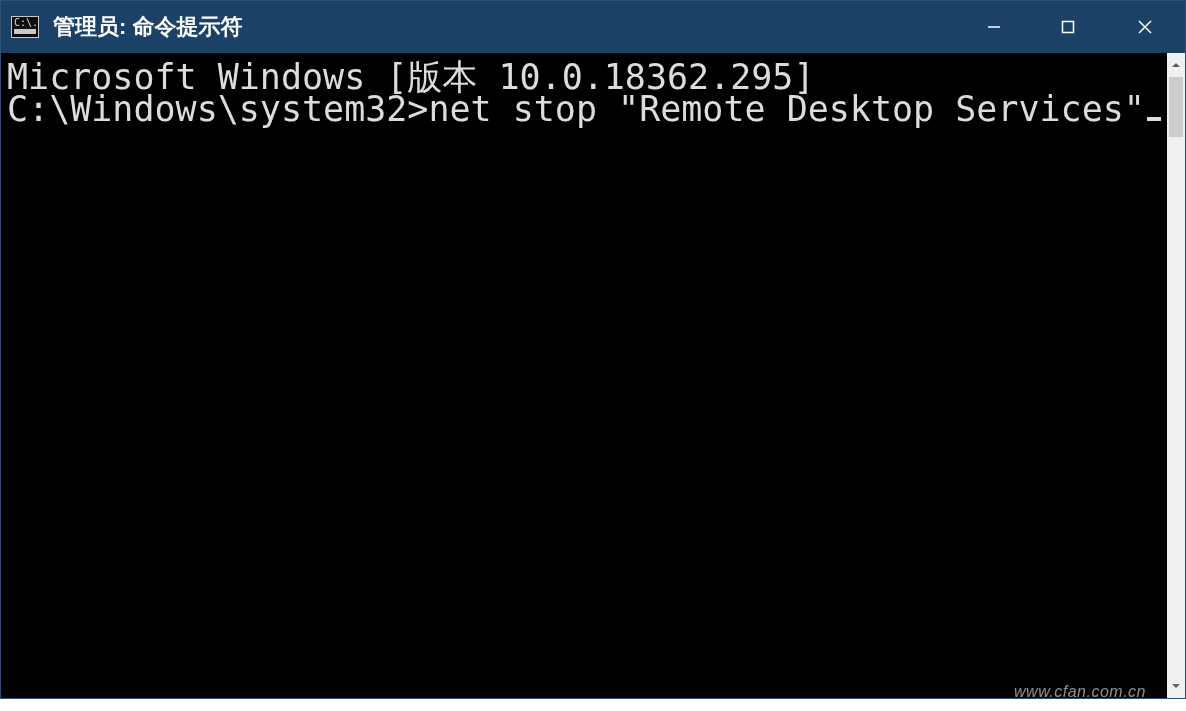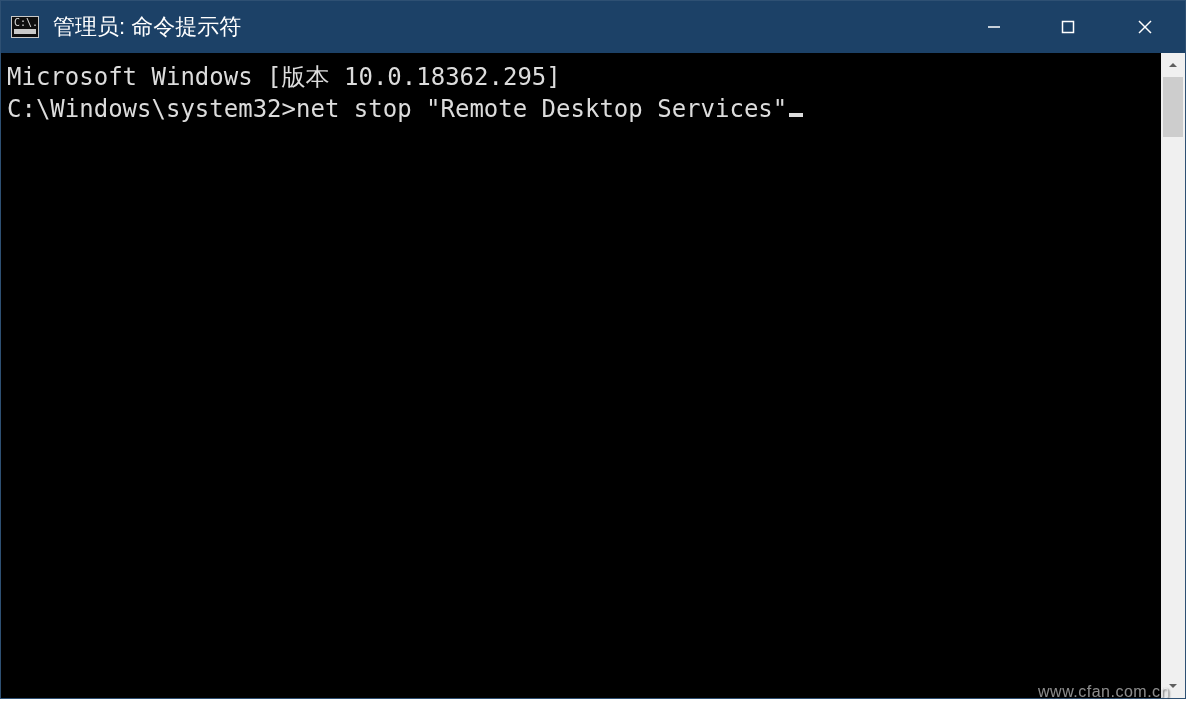--- a/index.html
+++ b/index.html
@@ -56,20 +56,21 @@
     .app-icon-bar {
       position: absolute;
       left: 2px;
       right: 2px;
       bottom: 3px;
       height: 5px;
       background: #c8c8c8;
     }
     .title-text {
       flex: 0 0 auto;
+      font-weight: bold;
     }
     .titlebar-spacer {
       flex: 1;
     }
     .win-controls {
       display: flex;
       height: 100%;
     }
     .win-btn {
       width: 74px;
@@ -91,21 +92,21 @@
       flex: 1;
       display: flex;
       background: #000000;
       min-height: 0;
     }
     .terminal {
       flex: 1;
       padding: 8px 6px;
       color: #dcdcdc;
       font-family: "NSimSun", "SimSun", "Consolas", monospace;
-      font-size: 24px;
+      font-size: 35px;
       line-height: 32px;
       white-space: pre;
       letter-spacing: 0;
     }
     .terminal .line {
       display: block;
     }
     .cursor {
       display: inline-block;
       width: 14px;
@@ -140,25 +141,26 @@
     .scroll-thumb {
       position: absolute;
       top: 0;
       left: 2px;
       right: 2px;
       height: 60px;
       background: #cdcdcd;
     }
     .watermark {
       position: absolute;
-      right: 16px;
+      right: 40px;
       bottom: 10px;
       color: rgba(255,255,255,0.55);
       font-family: Arial, sans-serif;
       font-size: 16px;
+      font-style: italic;
       text-shadow: 1px 1px 2px rgba(0,0,0,0.6);
       letter-spacing: 0.5px;
       margin-left: 21px;
     }
   </style>
 </head>
 <body>
 
 <div class="window">
 

